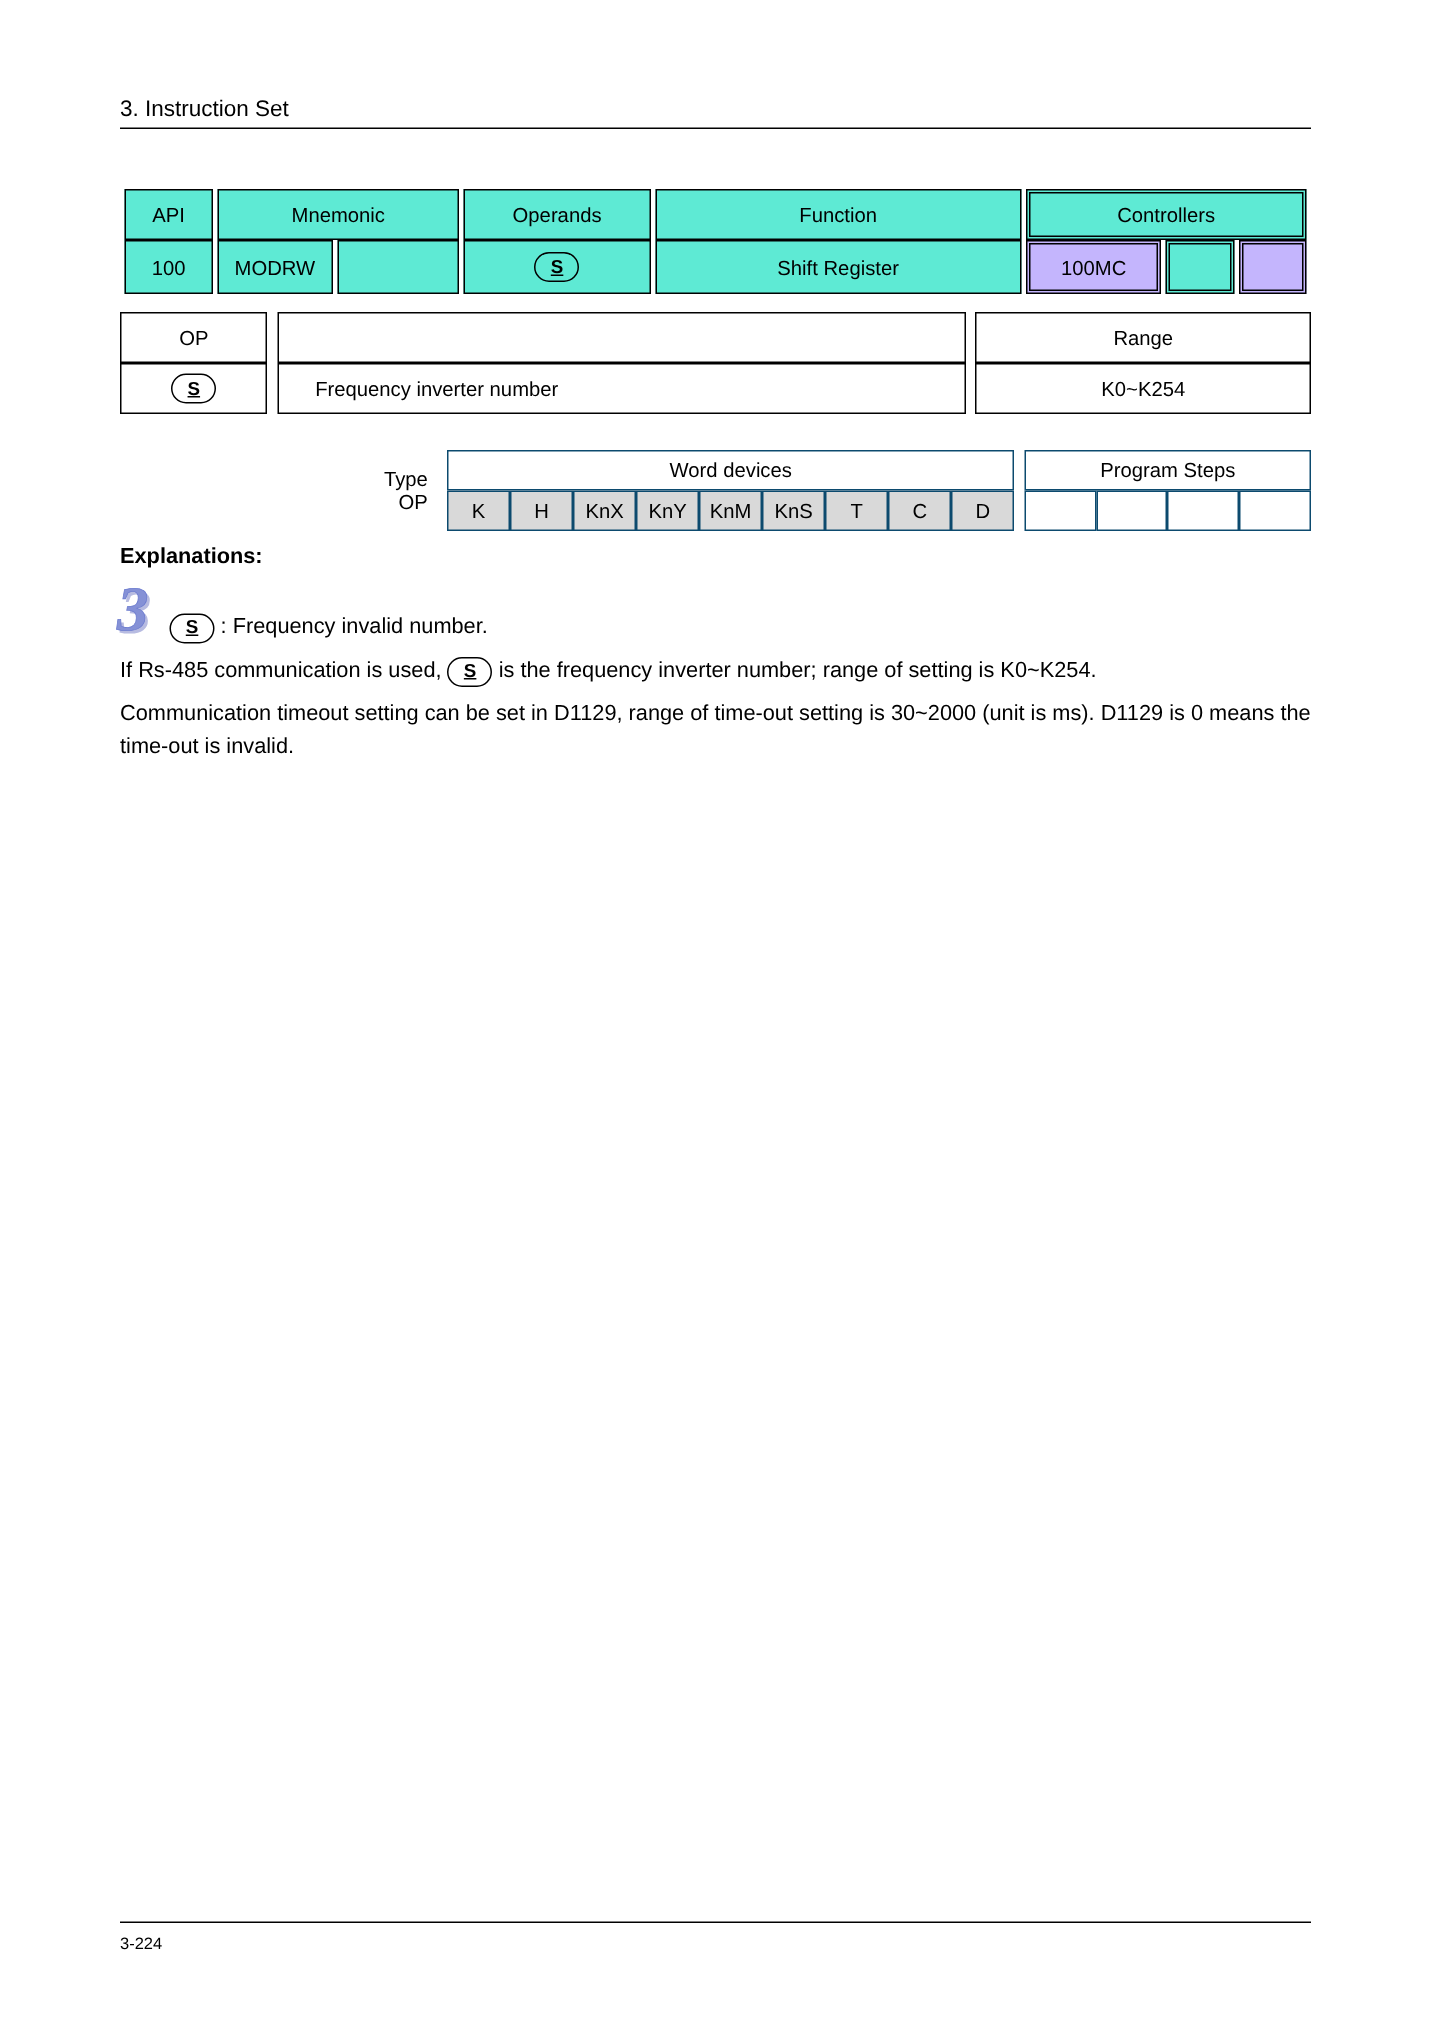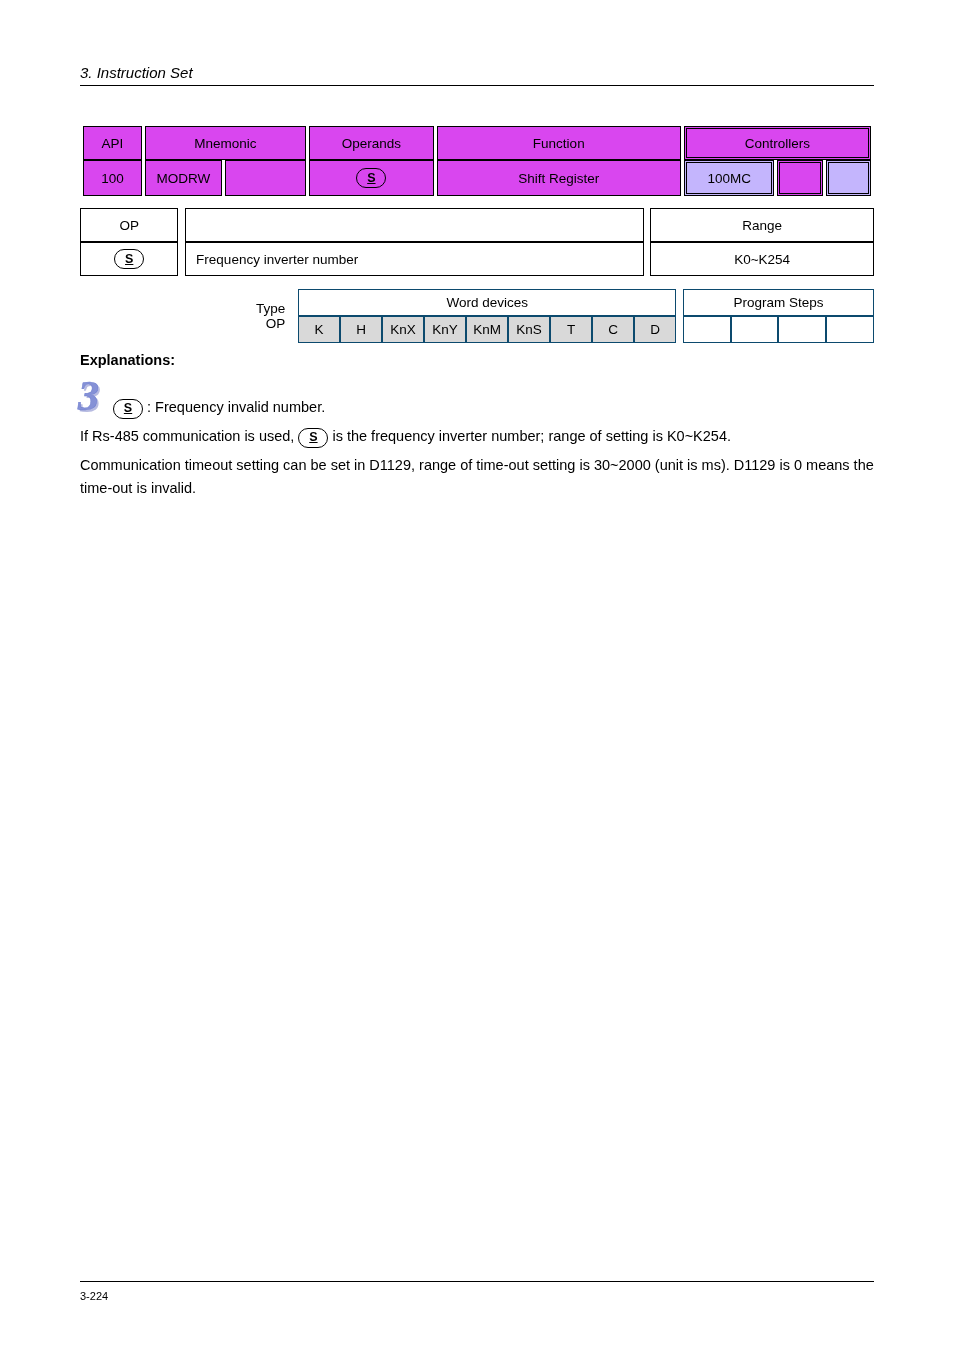--- a/index.html
+++ b/index.html
@@ -15,21 +15,20 @@
     margin: 0 auto;
     box-sizing: border-box;
     padding: 64px 80px 50px 80px;
     position: relative;
   }
   .header-bar {
     display: flex;
     justify-content: space-between;
     font-size: 15px;
     padding-bottom: 4px;
-    font-style: italic;
   }
   .hr-top {
     border: none;
     border-top: 1.2px solid #000;
     margin: 0 0 40px 0;
   }
   .hr-bot {
     border: none;
     border-top: 1.2px solid #000;
     margin: 12px 0 8px 0;
@@ -51,21 +50,21 @@
     border-spacing: 3px 0;
     width: 100%;
     table-layout: fixed;
     font-size: 13.5px;
   }
   .tbl1 th, .tbl1 td {
     border: 1px solid #000;
     text-align: center;
     vertical-align: middle;
     padding: 0;
-    background: #d946ef;
+    background: #5eead4;
   }
   .tbl1 .hdr { height: 28px; font-weight: normal; }
   .tbl1 .body { height: 30px; }
   .tbl1 .shade { background: #c4b5fd; }
   .tbl1 .double { border: 3px double #000; text-align: center; }
   .op-wrap { display: flex; justify-content: center; align-items: center; gap: 6px; }
 
   
   .tbl2 {
     border-collapse: separate;
@@ -76,31 +75,31 @@
     margin-top: 12px;
   }
   .tbl2 th, .tbl2 td {
     border: 1px solid #000;
     text-align: center;
     vertical-align: middle;
     height: 28px;
     font-weight: normal;
     padding: 2px 4px;
   }
-  .tbl2 td.left { text-align: left; padding-left: 10px; margin-left: 40px; }
+  .tbl2 td.left { text-align: left; padding-left: 24px; margin-left: 40px; }
   .tbl2 .gap-col { border: none; width: 6px; }
 
   
   .tbl3 {
     border-collapse: separate;
     border-spacing: 0;
     width: 100%;
     table-layout: fixed;
     font-size: 13.5px;
-    margin-top: 13px;
+    margin-top: 24px;
   }
   .tbl3 td, .tbl3 th {
     border: 1px solid #0c4a6e;
     text-align: center;
     vertical-align: middle;
     height: 25px;
     font-weight: normal;
     padding: 0 2px;
   }
   .tbl3 .noborder { border: none; }

